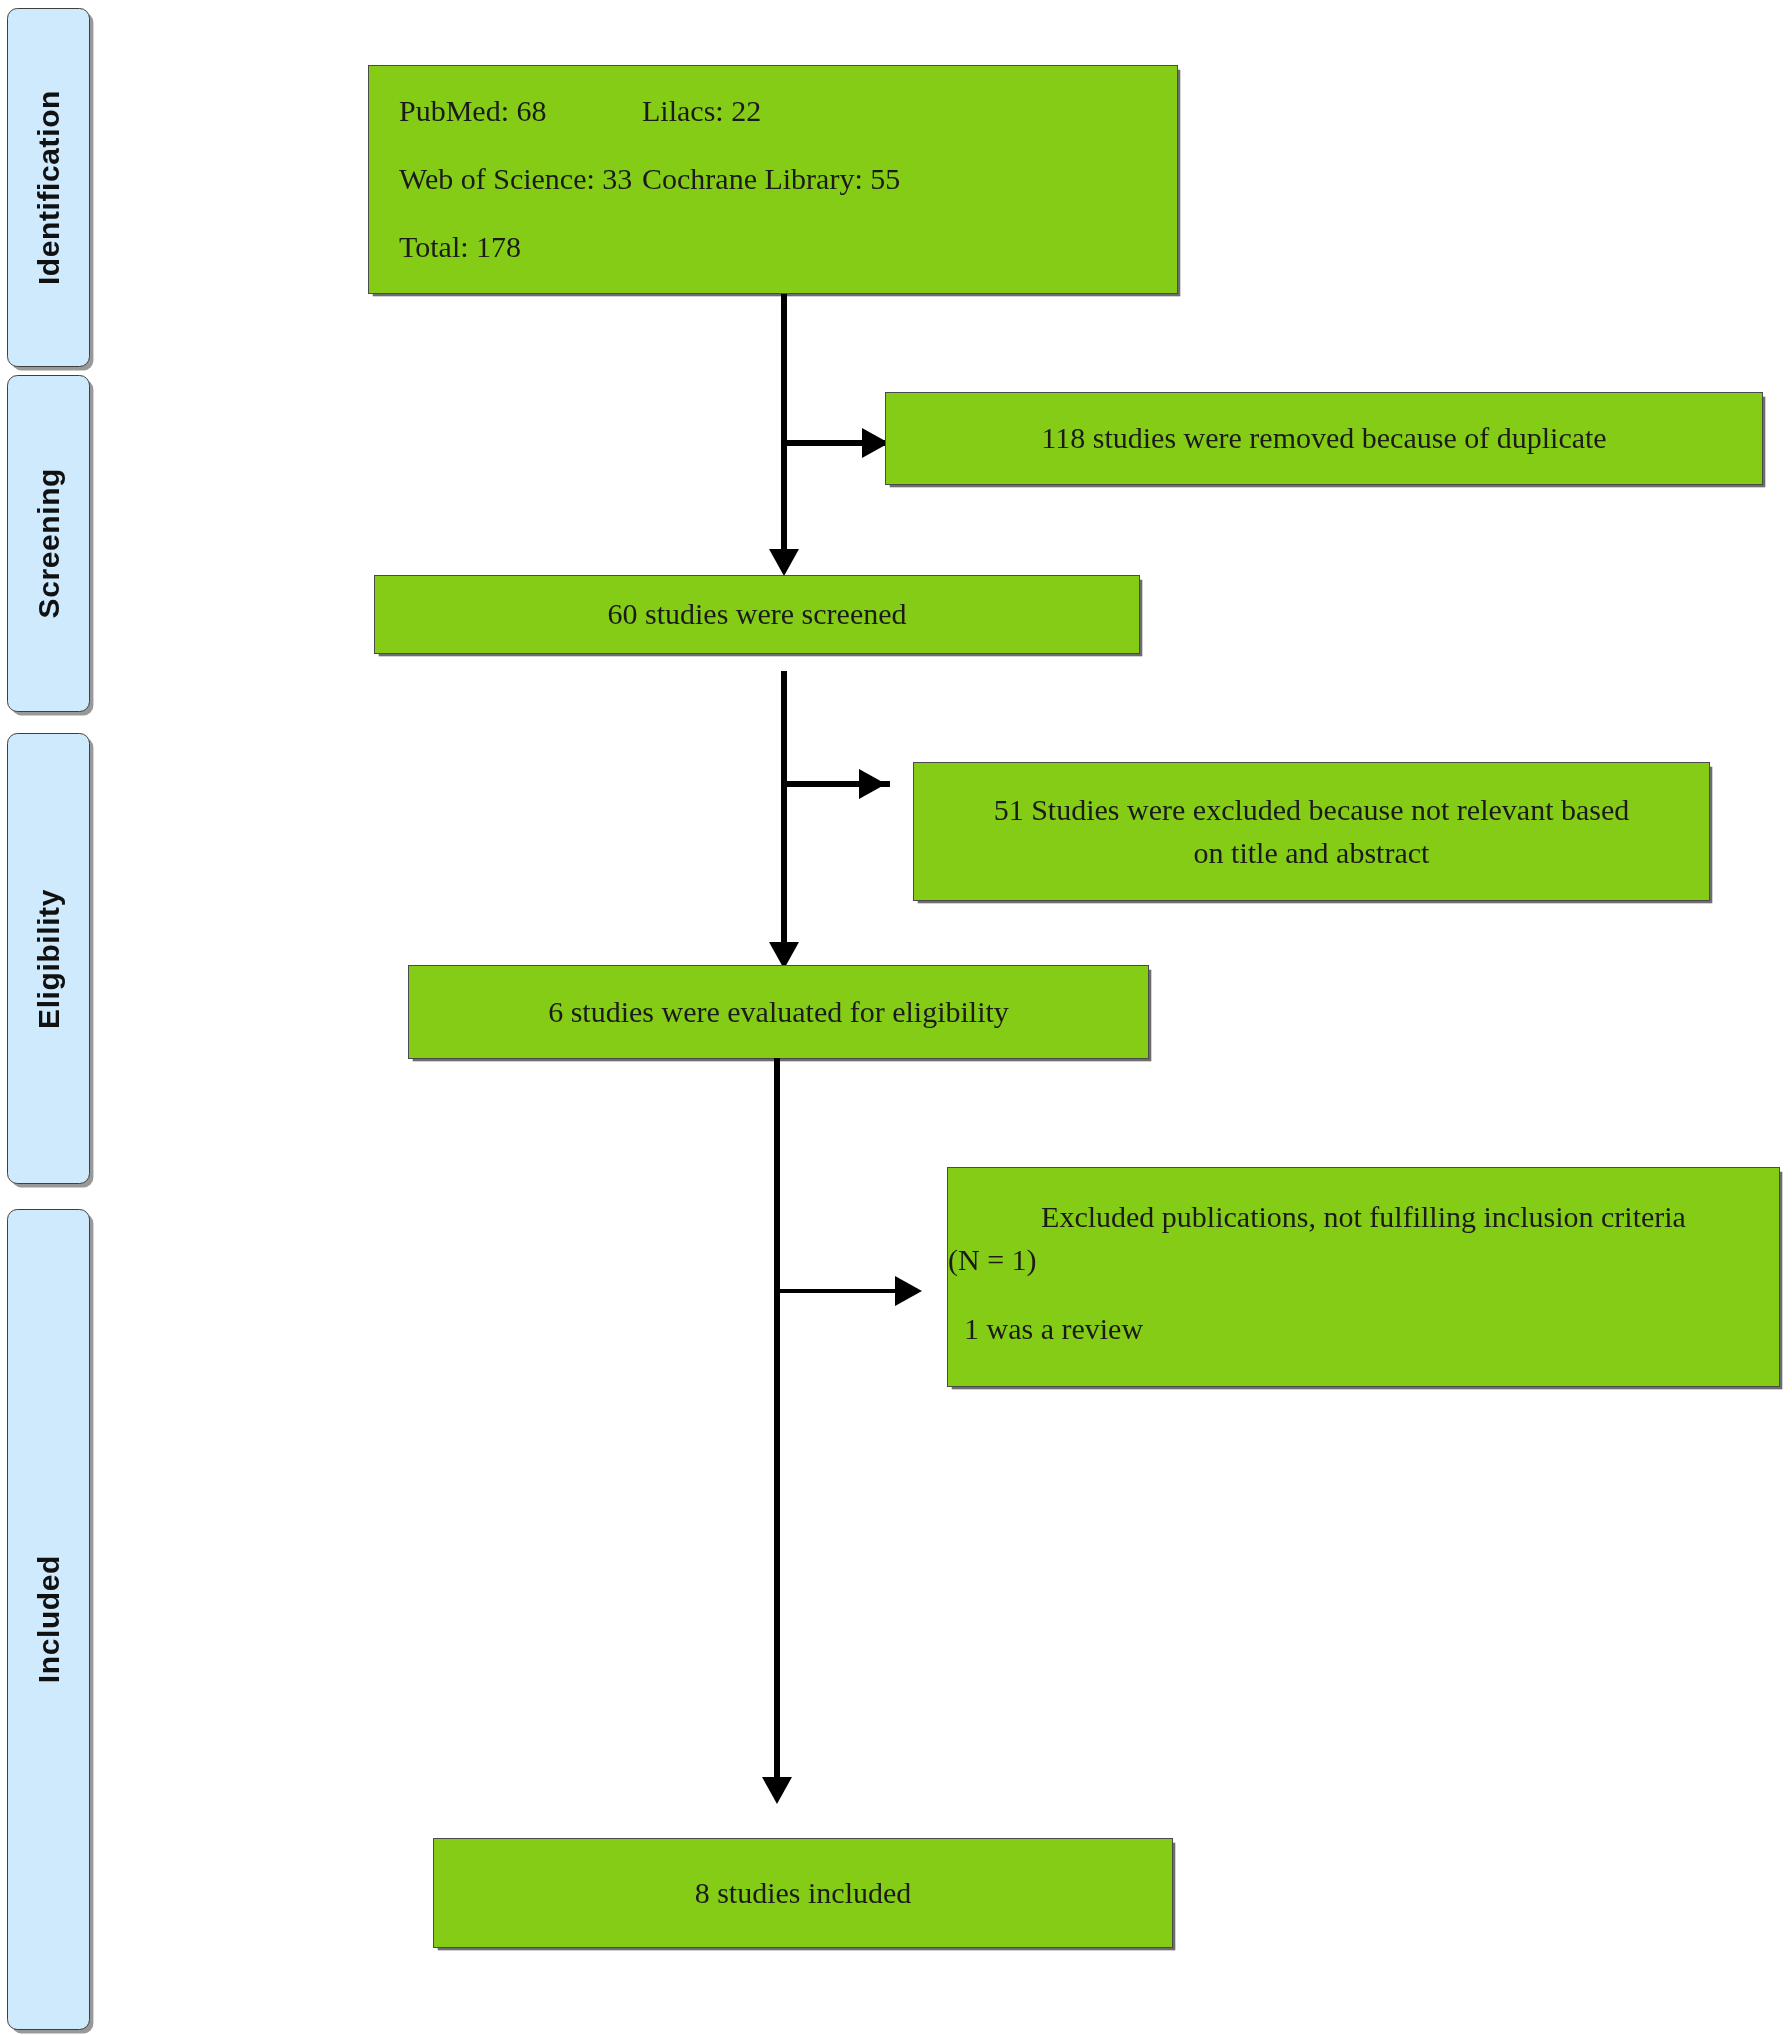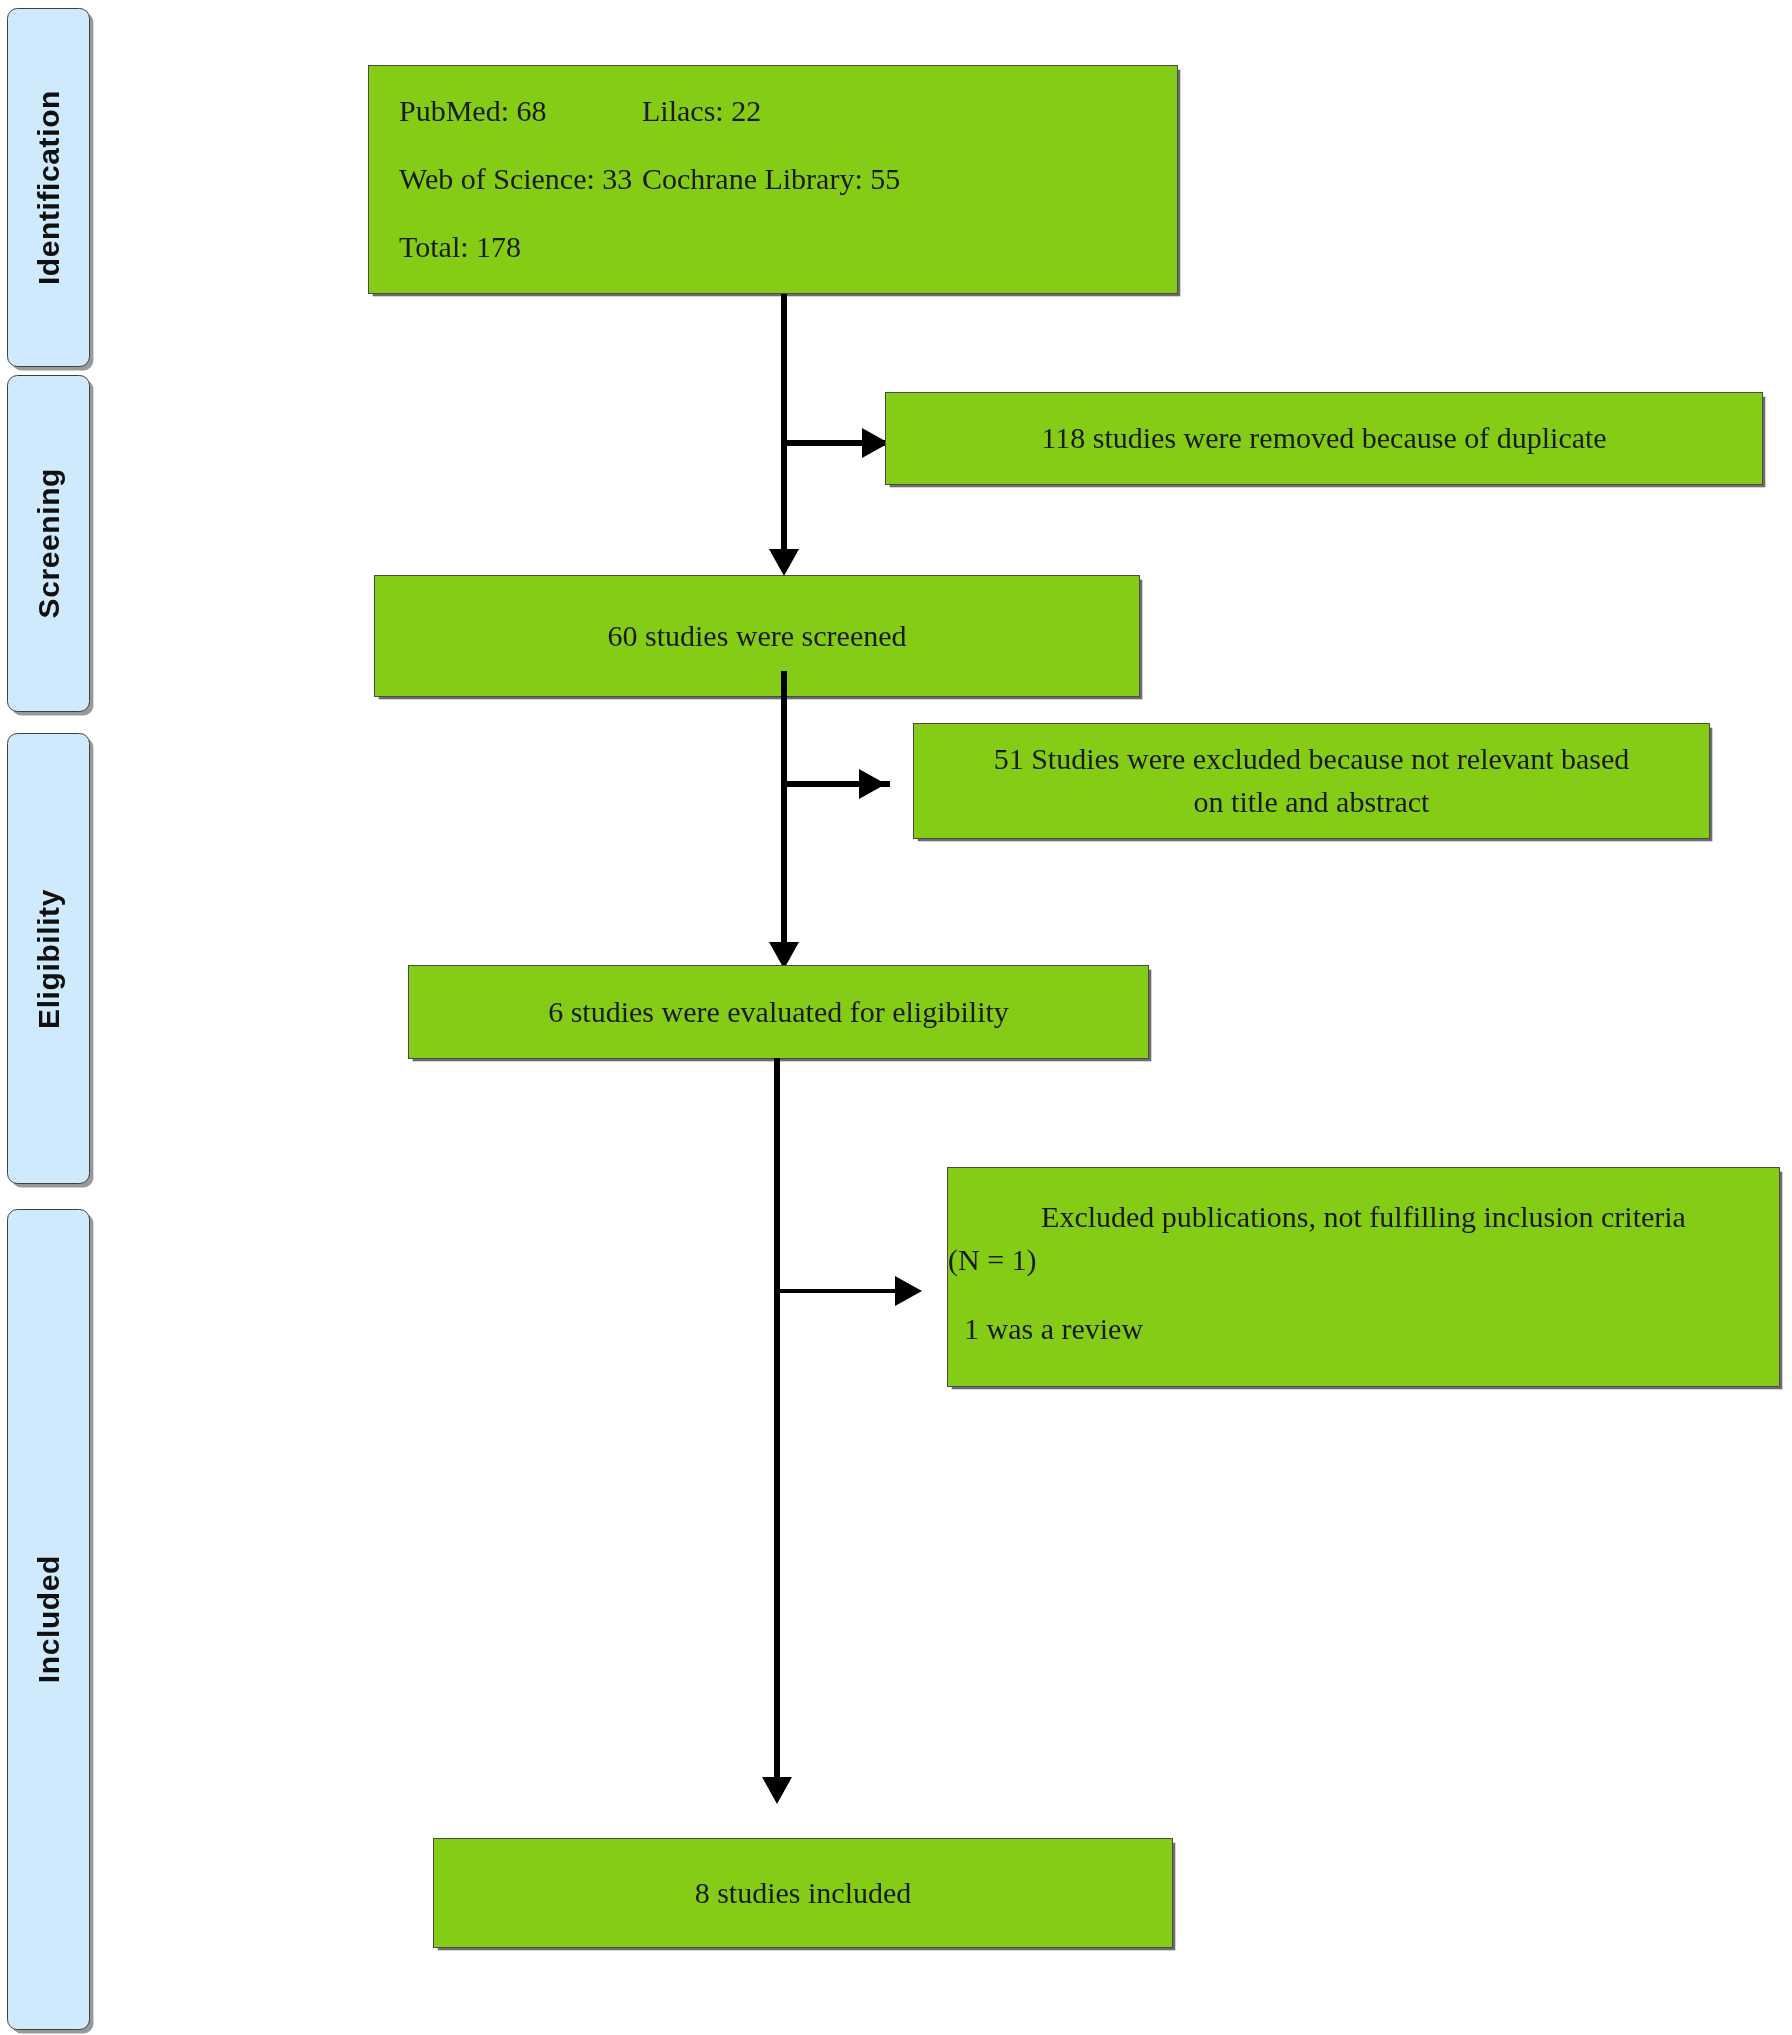--- a/index.html
+++ b/index.html
@@ -131,31 +131,31 @@
   <div class="vline" style="left:781px; top:294px; height:257px;"></div>
   <div class="arrow-down" style="left:769px; top:549px;"></div>
 
   <div class="hline" style="left:784px; top:440px; width:110px;"></div>
   <div class="arrow-right" style="left:862px; top:428px;"></div>
 
   <div class="fbox centered" style="left:885px; top:392px; width:878px; height:93px;">
     <span class="line">118 studies were removed because of duplicate</span>
   </div>
 
-  <div class="fbox centered" style="left:374px; top:575px; width:766px; height:122px;">
+  <div class="fbox centered" style="left:374px; top:575px; width:766px; height:79px;">
     <span class="line">60 studies were screened</span>
   </div>
 
   <div class="vline" style="left:781px; top:671px; height:273px;"></div>
   <div class="arrow-down" style="left:769px; top:942px;"></div>
 
   <div class="hline" style="left:784px; top:781px; width:106px;"></div>
   <div class="arrow-right" style="left:859px; top:769px;"></div>
 
-  <div class="fbox centered" style="left:913px; top:723px; width:797px; height:116px;">
+  <div class="fbox centered" style="left:913px; top:762px; width:797px; height:139px;">
     <span class="line">51 Studies were excluded because not relevant based</span>
     <span class="line">on title and abstract</span>
   </div>
 
   <div class="fbox centered" style="left:408px; top:965px; width:741px; height:94px;">
     <span class="line">6 studies were evaluated for eligibility</span>
   </div>
 
   <div class="vline" style="left:774px; top:1058px; height:720px;"></div>
   <div class="arrow-down" style="left:762px; top:1777px;"></div>

